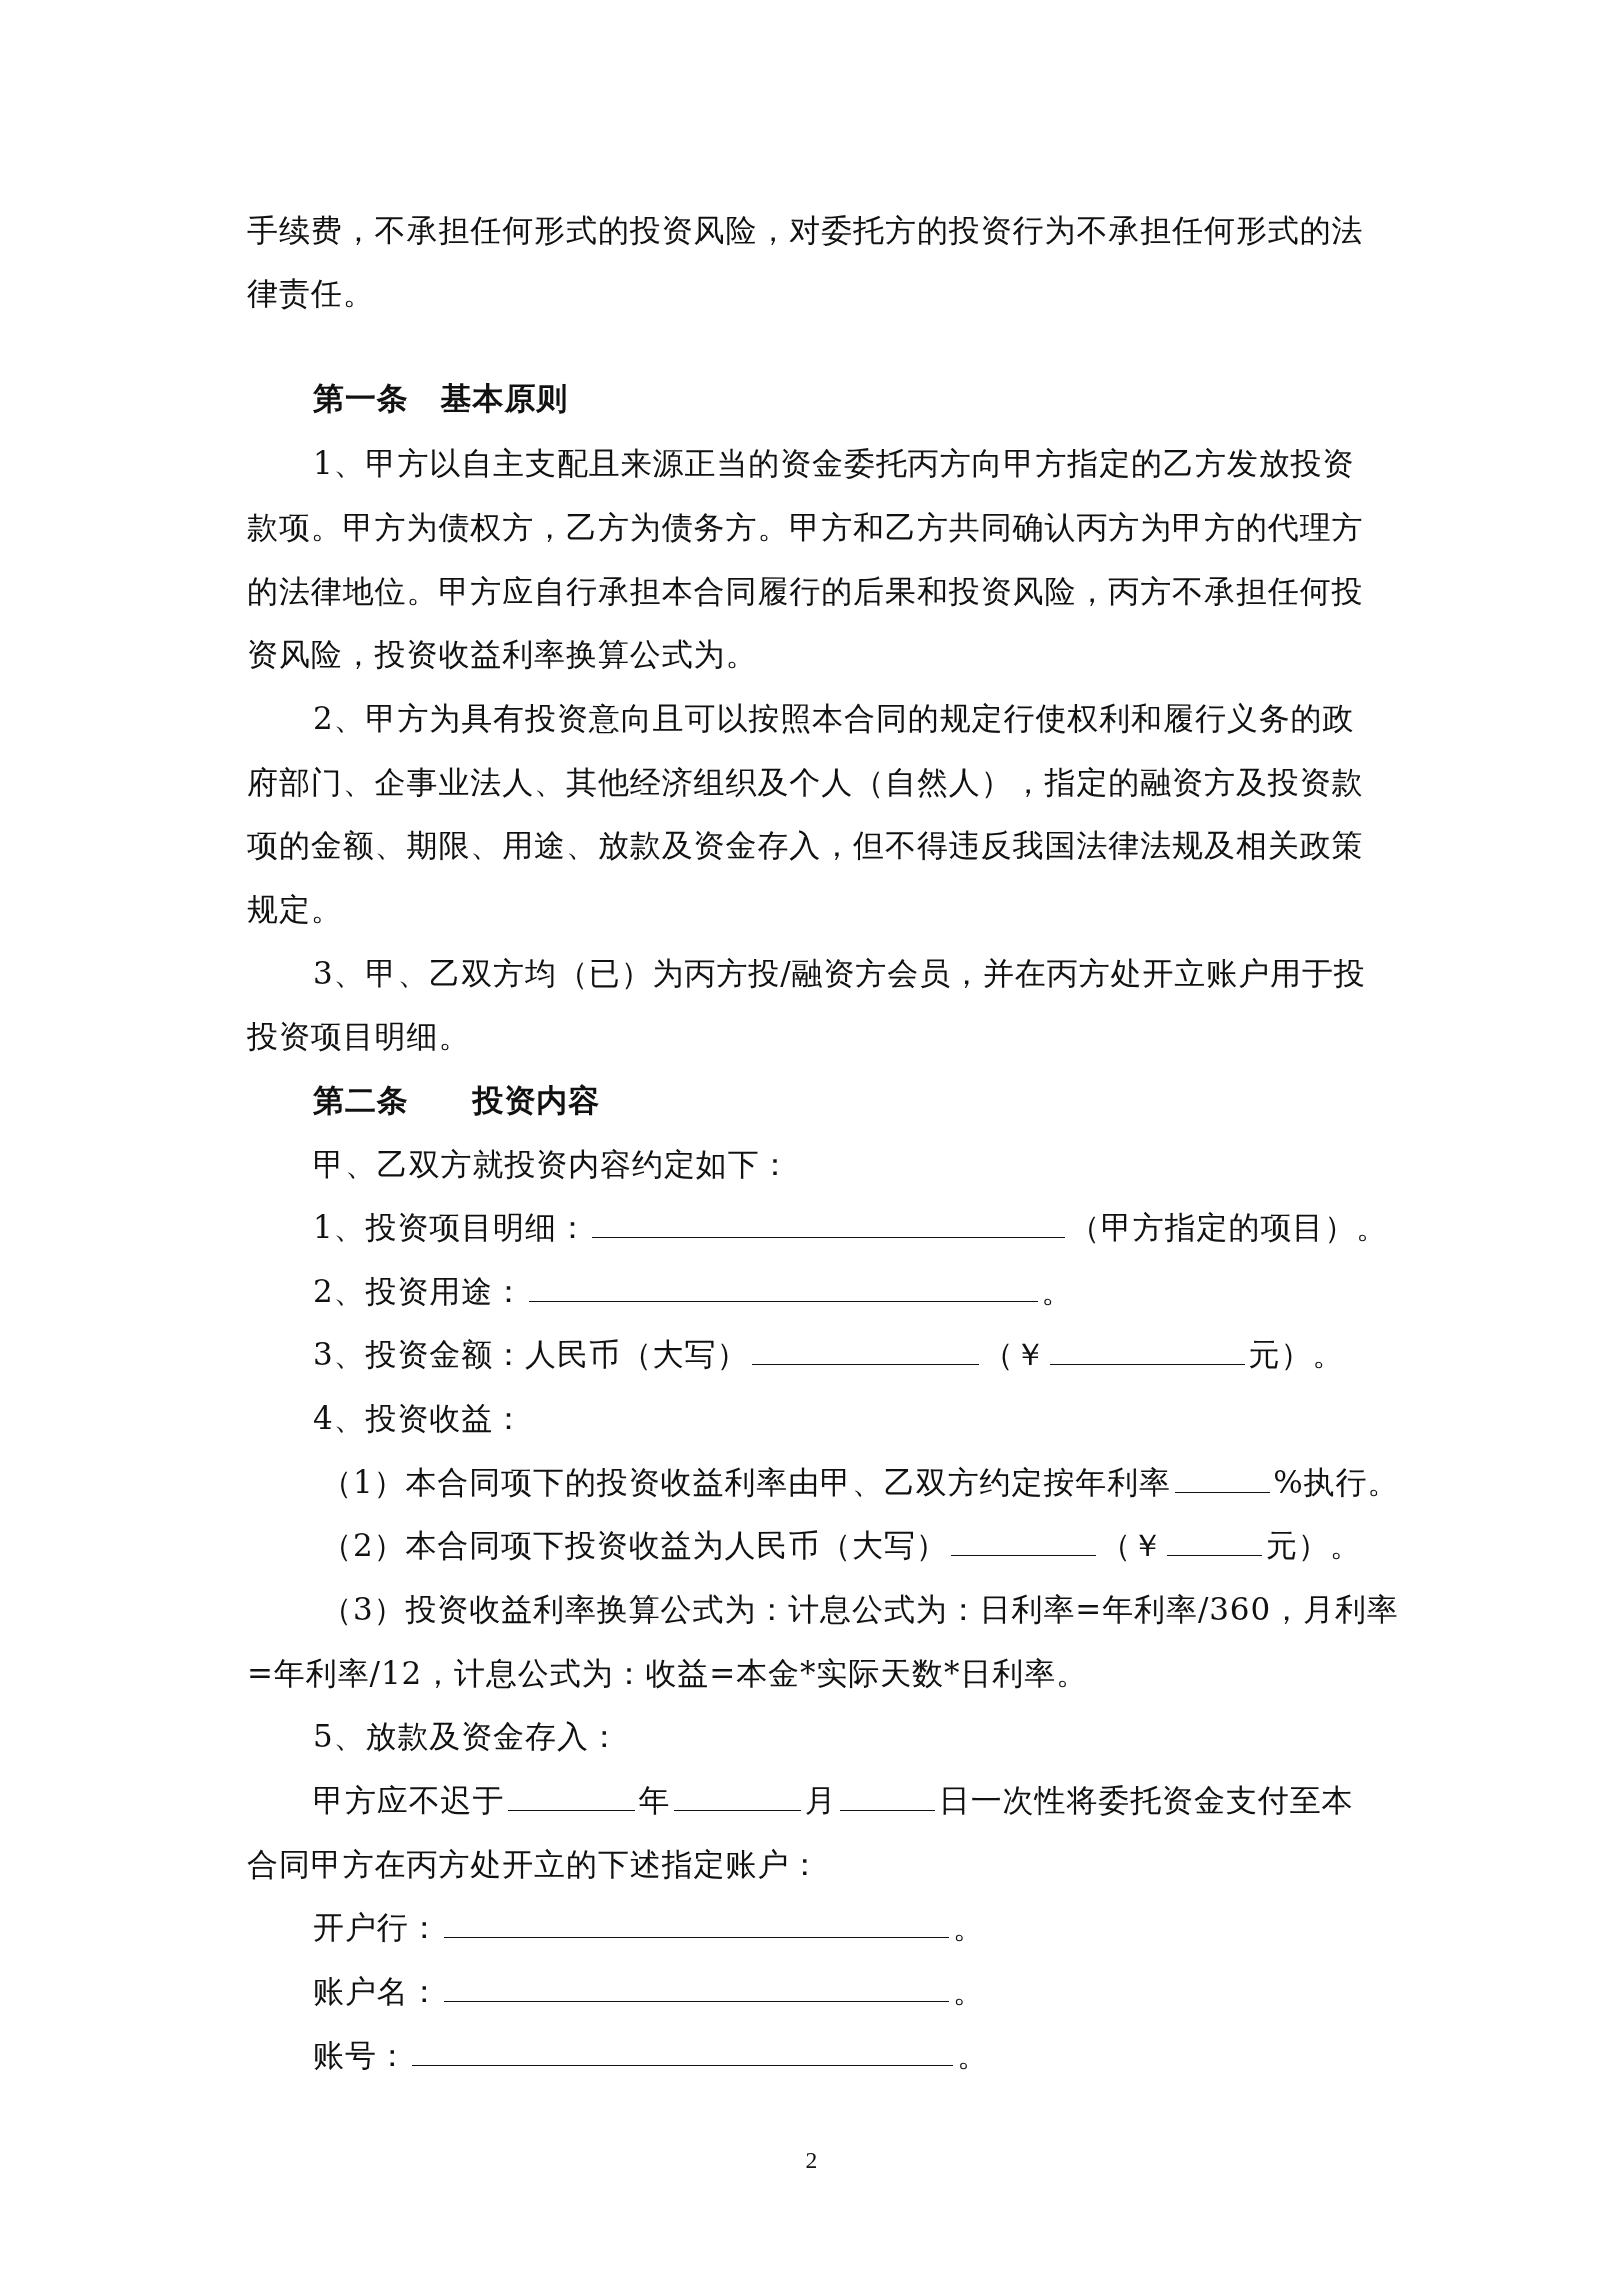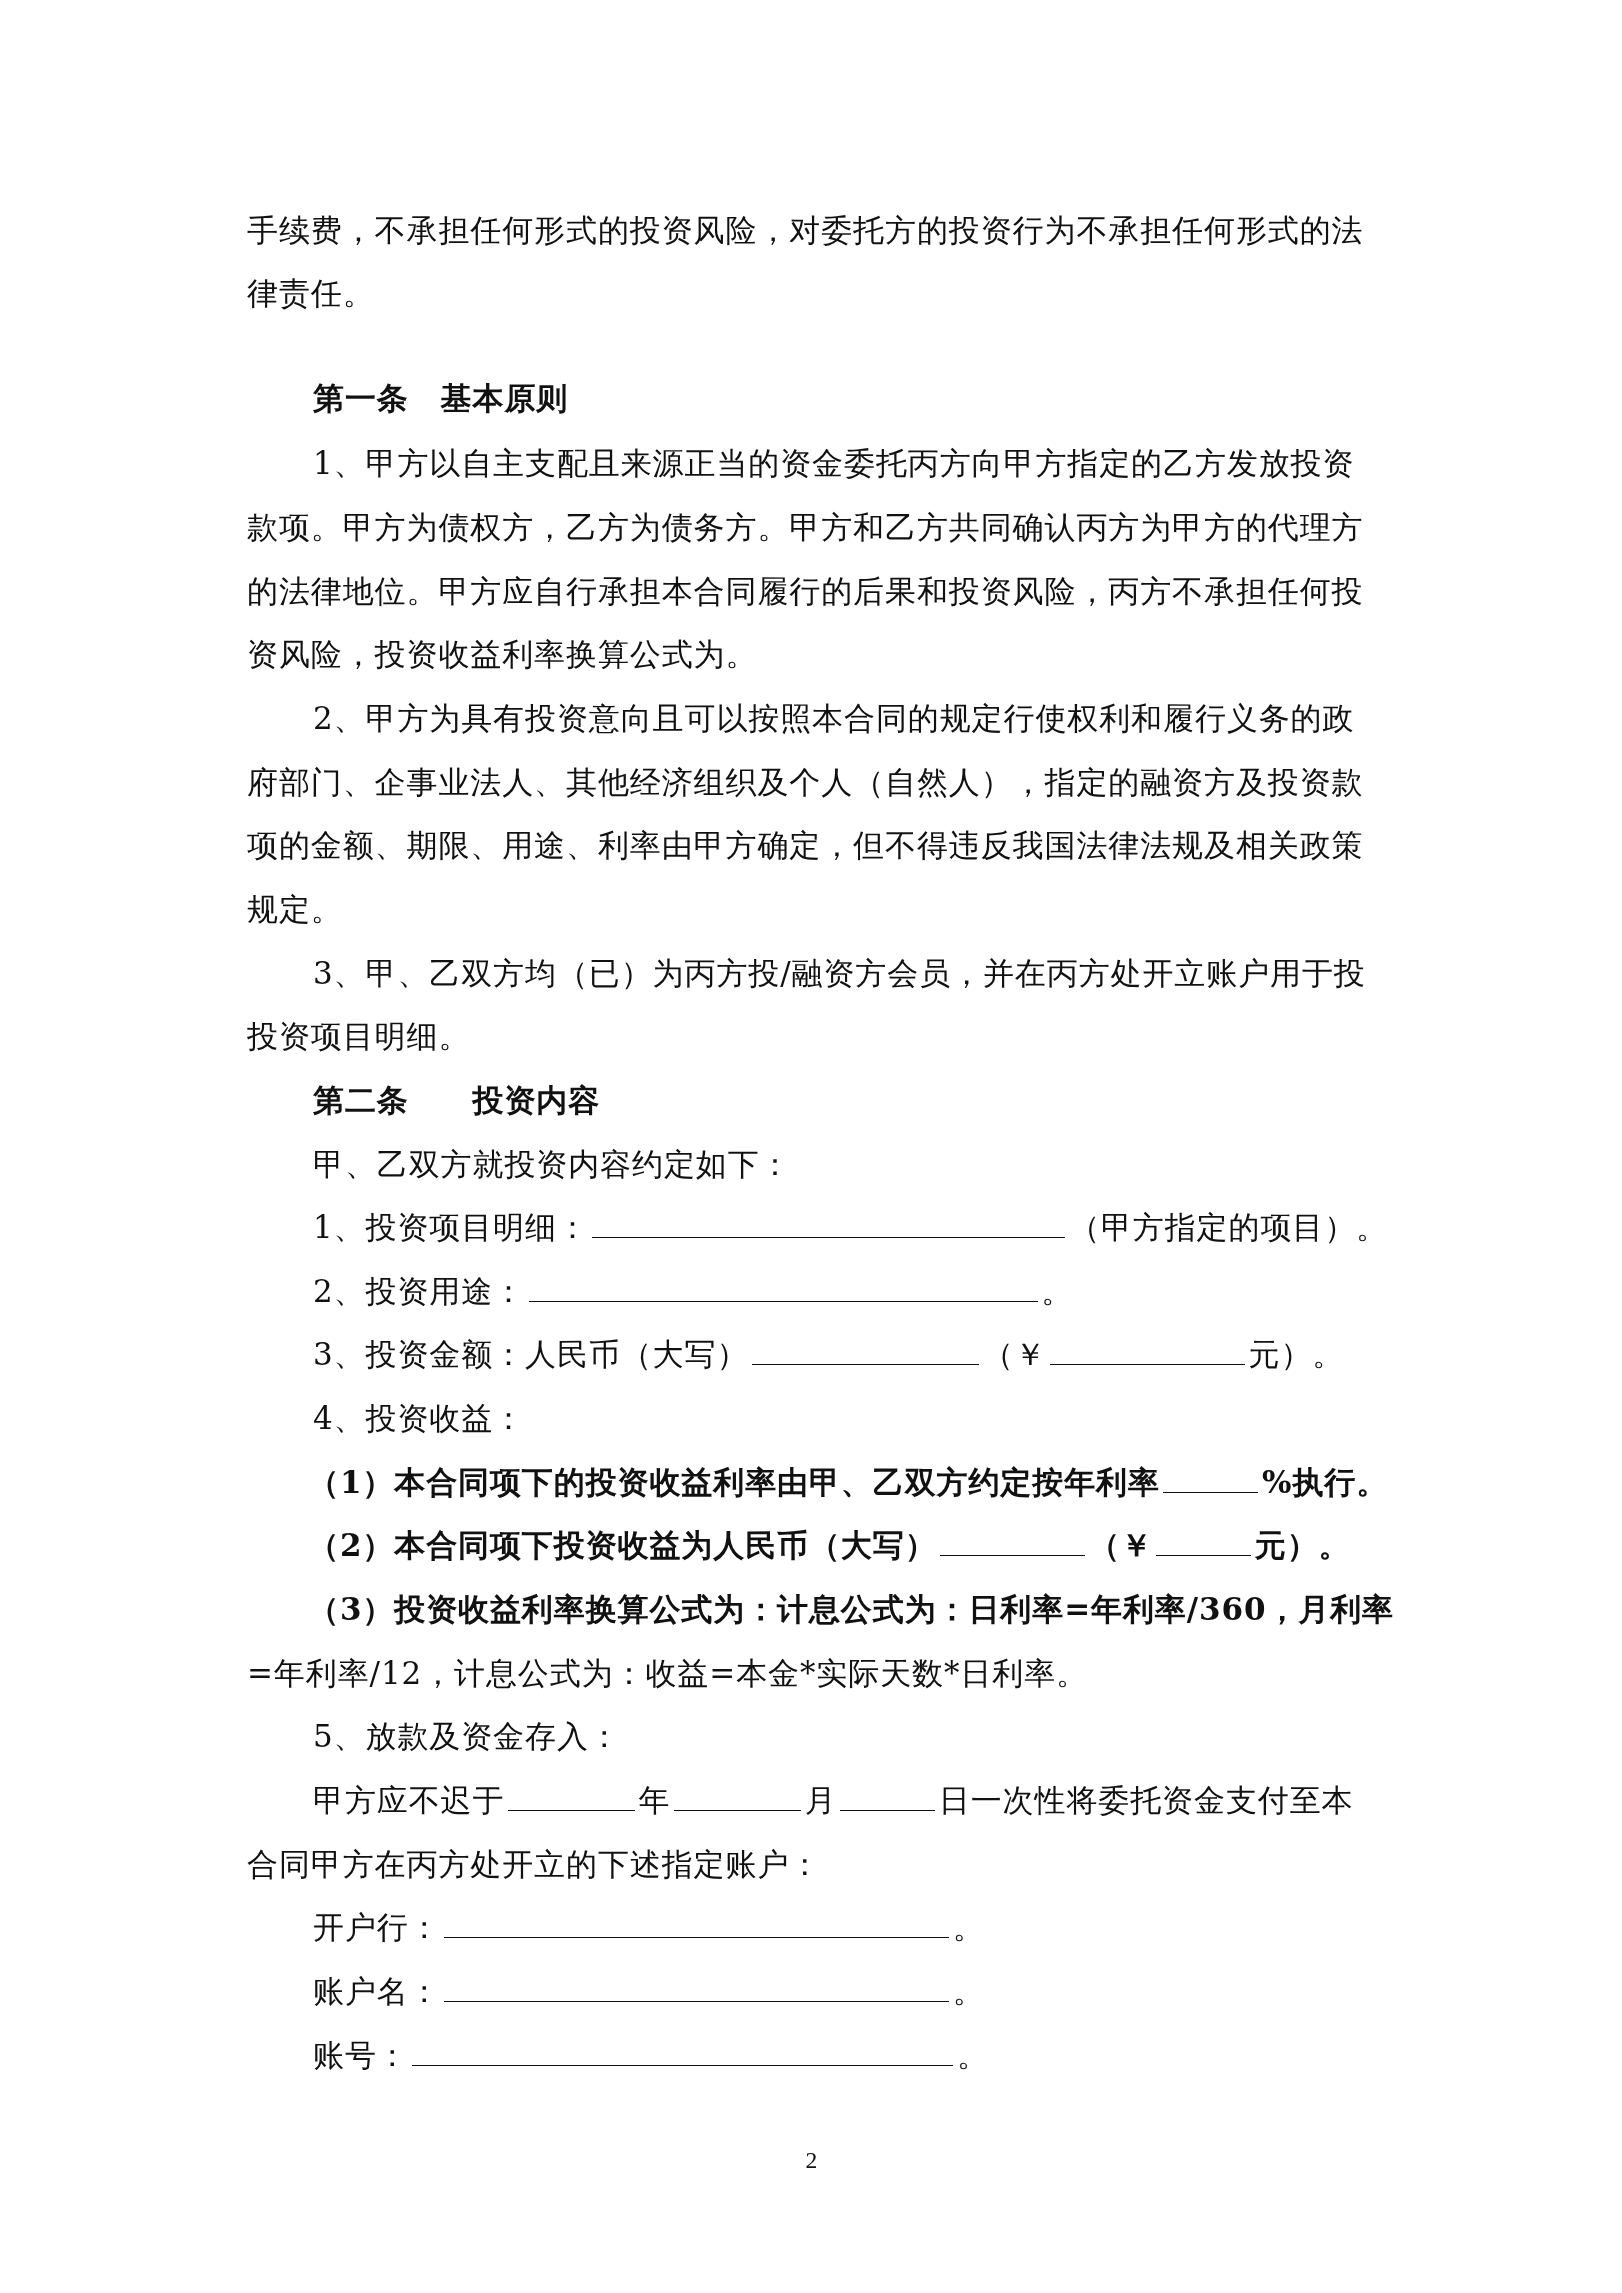--- a/index.html
+++ b/index.html
@@ -1,21 +1,21 @@
 <!DOCTYPE html>
 <html style="font-size:14.5px"><head>
 <meta charset="utf-8">
 <style>
   html, body { margin: 0; padding: 0; background: #ffffff; }
   body { width: 1623px; height: 2294px; position: relative; overflow: hidden;
          font-family: "DejaVu Serif", "Liberation Serif", serif; color: #111111; }
   .page { position: absolute; left: 0; top: 0; width: 1623px; height: 2294px; background: #ffffff; padding-left: 7px; }
   .line { position: absolute; left: 247px; font-size: 31px; line-height: 36px; white-space: nowrap; letter-spacing: 0.9px; }
   .ind { left: 313px; }
-  .ind2 { left: 308px; font-weight: bold; }
+  .ind2 { left: 321px; }
   .bold { font-weight: bold; }
   .blank { display: inline-block; border-bottom: 1.8px solid #111111; height: 27px; vertical-align: baseline; margin: 0 3.6px; }
   .pagenum { position: absolute; left: 0; width: 1623px; top: 2147px; text-align: center; font-size: 23.6px; font-family: "Liberation Serif", serif; }
 </style>
 </head>
 <body>
 
 <div class="page">
 
   <div class="line" style="top:212px">手续费，不承担任何形式的投资风险，对委托方的投资行为不承担任何形式的法</div>
@@ -23,21 +23,21 @@
 
   <div class="line ind bold" style="top:380px">第一条　基本原则</div>
 
   <div class="line ind" style="top:445px">1、甲方以自主支配且来源正当的资金委托丙方向甲方指定的乙方发放投资</div>
   <div class="line" style="top:509px">款项。甲方为债权方，乙方为债务方。甲方和乙方共同确认丙方为甲方的代理方</div>
   <div class="line" style="top:573px">的法律地位。甲方应自行承担本合同履行的后果和投资风险，丙方不承担任何投</div>
   <div class="line" style="top:636px">资风险，投资收益利率换算公式为。</div>
 
   <div class="line ind" style="top:700px">2、甲方为具有投资意向且可以按照本合同的规定行使权利和履行义务的政</div>
   <div class="line" style="top:764px">府部门、企事业法人、其他经济组织及个人（自然人），指定的融资方及投资款</div>
-  <div class="line" style="top:827px">项的金额、期限、用途、利率由甲方确定，但不得违反我国法律法规及相关政策</div>
+  <div class="line" style="top:827px">项的金额、期限、用途、放款及资金存入，但不得违反我国法律法规及相关政策</div>
   <div class="line" style="top:891px">规定。</div>
 
   <div class="line ind" style="top:955px">3、甲、乙双方均（已）为丙方投/融资方会员，并在丙方处开立账户用于投</div>
   <div class="line" style="top:1018px">投资项目明细。</div>
 
   <div class="line ind bold" style="top:1082px">第二条　　投资内容</div>
 
   <div class="line ind" style="top:1146px">甲、乙双方就投资内容约定如下：</div>
 
   <div class="line ind" style="top:1209px">

